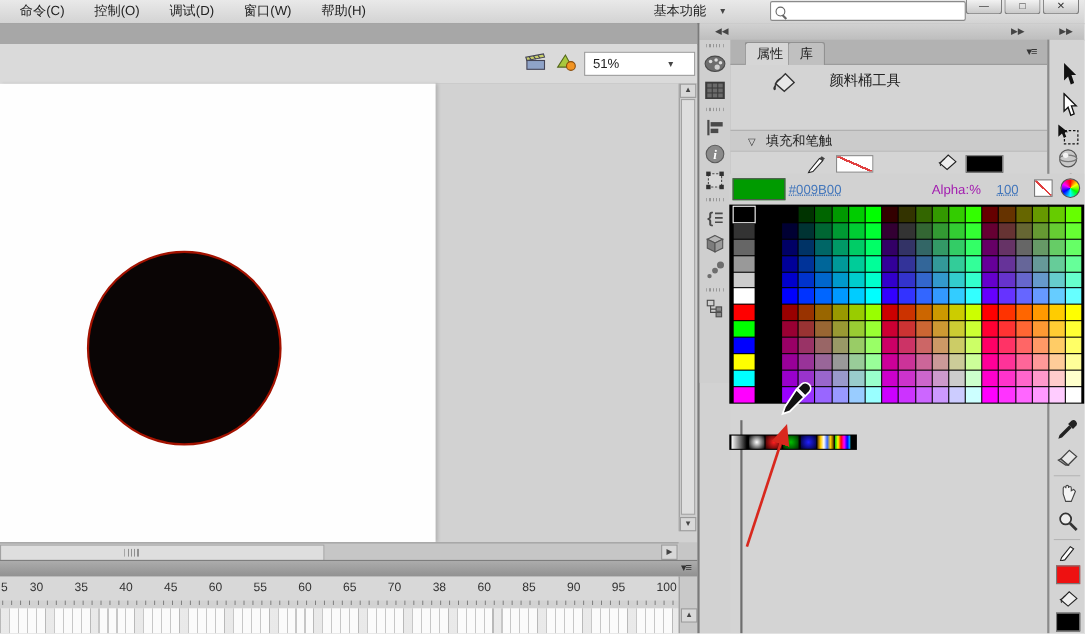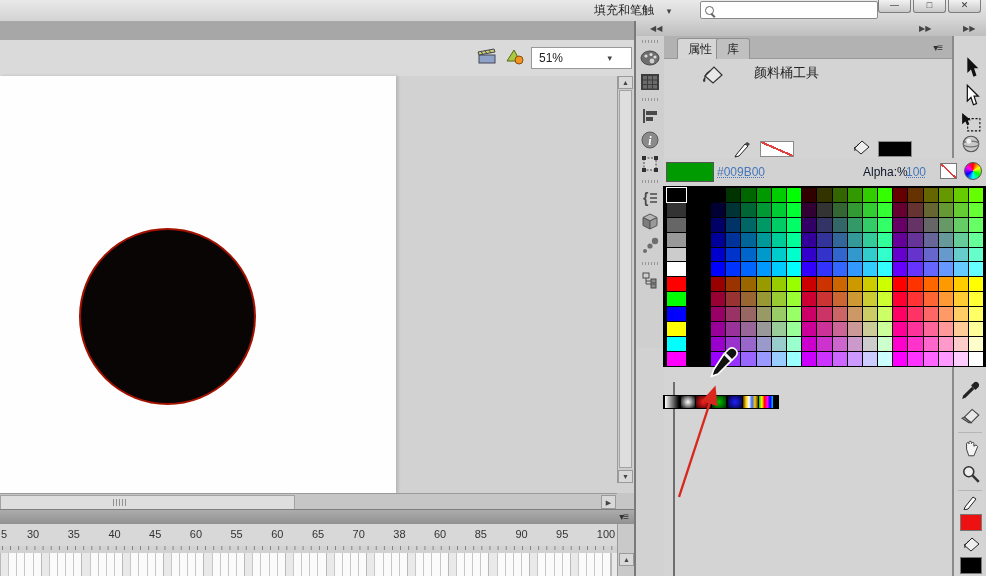--- a/index.html
+++ b/index.html
@@ -82,21 +82,21 @@
   
   #tools-panel{left:952px;top:36px;width:34px;height:540px;background:#D4D4D4;border-left:2px solid #8A8A8A;box-sizing:border-box;}
   .tool{position:absolute;left:7px;width:20px;height:20px;}
   .tool-swatch{position:absolute;left:6px;width:22px;height:17px;border:1px solid #777;box-sizing:border-box;}
   .tool-div{position:absolute;left:4px;width:24px;height:1px;background:#B5B5B5;}
   
   #color-popup{left:663px;top:158px;width:323px;height:223px;z-index:20;}
   #popup-header{position:absolute;left:0;top:0;width:323px;height:28px;background:#D2D2D2;}
   #preview-swatch{position:absolute;left:3px;top:4px;width:46px;height:18px;border:1px solid #555;}
   #hex-value{position:absolute;left:54px;top:7px;color:#4477BB;text-decoration:underline dotted;}
-  #alpha-label{position:absolute;left:200px;top:7px;color:#0f172a;}
+  #alpha-label{position:absolute;left:184px;top:7px;color:#a21caf;}
   #alpha-value{position:absolute;left:243px;top:7px;color:#4477BB;text-decoration:underline dotted;}
   #no-color-btn{position:absolute;left:277px;top:5px;width:17px;height:16px;border:1px solid #777;box-sizing:border-box;}
   #color-wheel-btn{position:absolute;left:301px;top:4px;width:18px;height:18px;border-radius:50%;
       background:conic-gradient(#f00,#ff0,#0f0,#0ff,#00f,#f0f,#f00);border:1px solid #555;box-sizing:border-box;}
   #palette{position:absolute;left:0;top:28px;width:323px;height:181px;background:#000;}
   #left-col{position:absolute;left:4px;top:2px;display:flex;flex-direction:column;gap:1px;}
   #left-col .sw{width:19px;height:13.9px;}
   #left-col .sw.sel{outline:1px solid #fff;outline-offset:0px;}
   #main-grid{position:absolute;left:48px;top:2px;display:grid;grid-template-columns:repeat(18,14.2px);
              grid-auto-rows:13.9px;gap:1px;}
@@ -106,22 +106,29 @@
   #below-popup-line{left:673px;top:382px;width:2px;height:194px;background:#6E6E6E;}
   svg{display:block;}
   .ol{position:absolute;left:0;top:0;pointer-events:none;}
 </style>
 </head>
 <body>
 
 <div id="app">
 
   <div class="abs" id="menu-bar">
+    <div id="menu-items">
+        <span class="menu-item">命令(C)</span>
+        <span class="menu-item">控制(O)</span>
+        <span class="menu-item">调试(D)</span>
+        <span class="menu-item">窗口(W)</span>
+        <span class="menu-item">帮助(H)</span>
+      </div>
     <div class="abs" id="workspace-switcher">
-      <span>填充和笔触</span>
+      <span>基本功能</span>
       <span class="dd-arrow">▾</span>
     </div>
     <div class="abs" id="search-box">
       <span class="mag"></span>
     </div>
     <div class="abs" id="window-buttons">
         <div class="win-btn">—</div>
         <div class="win-btn">□</div>
         <div class="win-btn">✕</div>
       </div>
@@ -295,20 +302,24 @@
       <span class="panel-menu" style="top:6px;right:10px">▾≡</span>
     </div>
     <span class="abs" style="left:36px;top:28px">
       <svg width="26" height="24" viewBox="0 0 26 24">
           <path d="M7 10 L14 3 22 11 13 19 5 12Z" fill="#e8e8e8" stroke="#333" stroke-width="1.2"></path>
           <path d="M10 7 C6 9 4 13 5 15" fill="none" stroke="#333" stroke-width="1.2"></path>
           <path d="M4 14 q-2 3 0 4 q2 0 1 -4z" fill="#333"></path>
         </svg>
     </span>
     <span id="tool-title">颜料桶工具</span>
+    <div class="section-bar">
+      <span class="tri">▽</span>
+      <span>填充和笔触</span>
+    </div>
     <span class="abs" style="left:68px;top:104px">
       <svg width="20" height="18" viewBox="0 0 20 18">
           <path d="M4 15 L13 4 16 6 7 16 3 17Z" fill="#fff" stroke="#222"></path>
           <path d="M13 4 l2 -2 3 2 -2 2z" fill="#444"></path>
         </svg>
     </span>
     <div class="swatch-box none-diag" style="left:96px;top:105px"></div>
     <span class="abs" style="left:186px;top:102px">
       <svg width="22" height="20" viewBox="0 0 22 20">
           <path d="M6 9 L12 3 19 9 11 16 4 10Z" fill="#eee" stroke="#222"></path>

